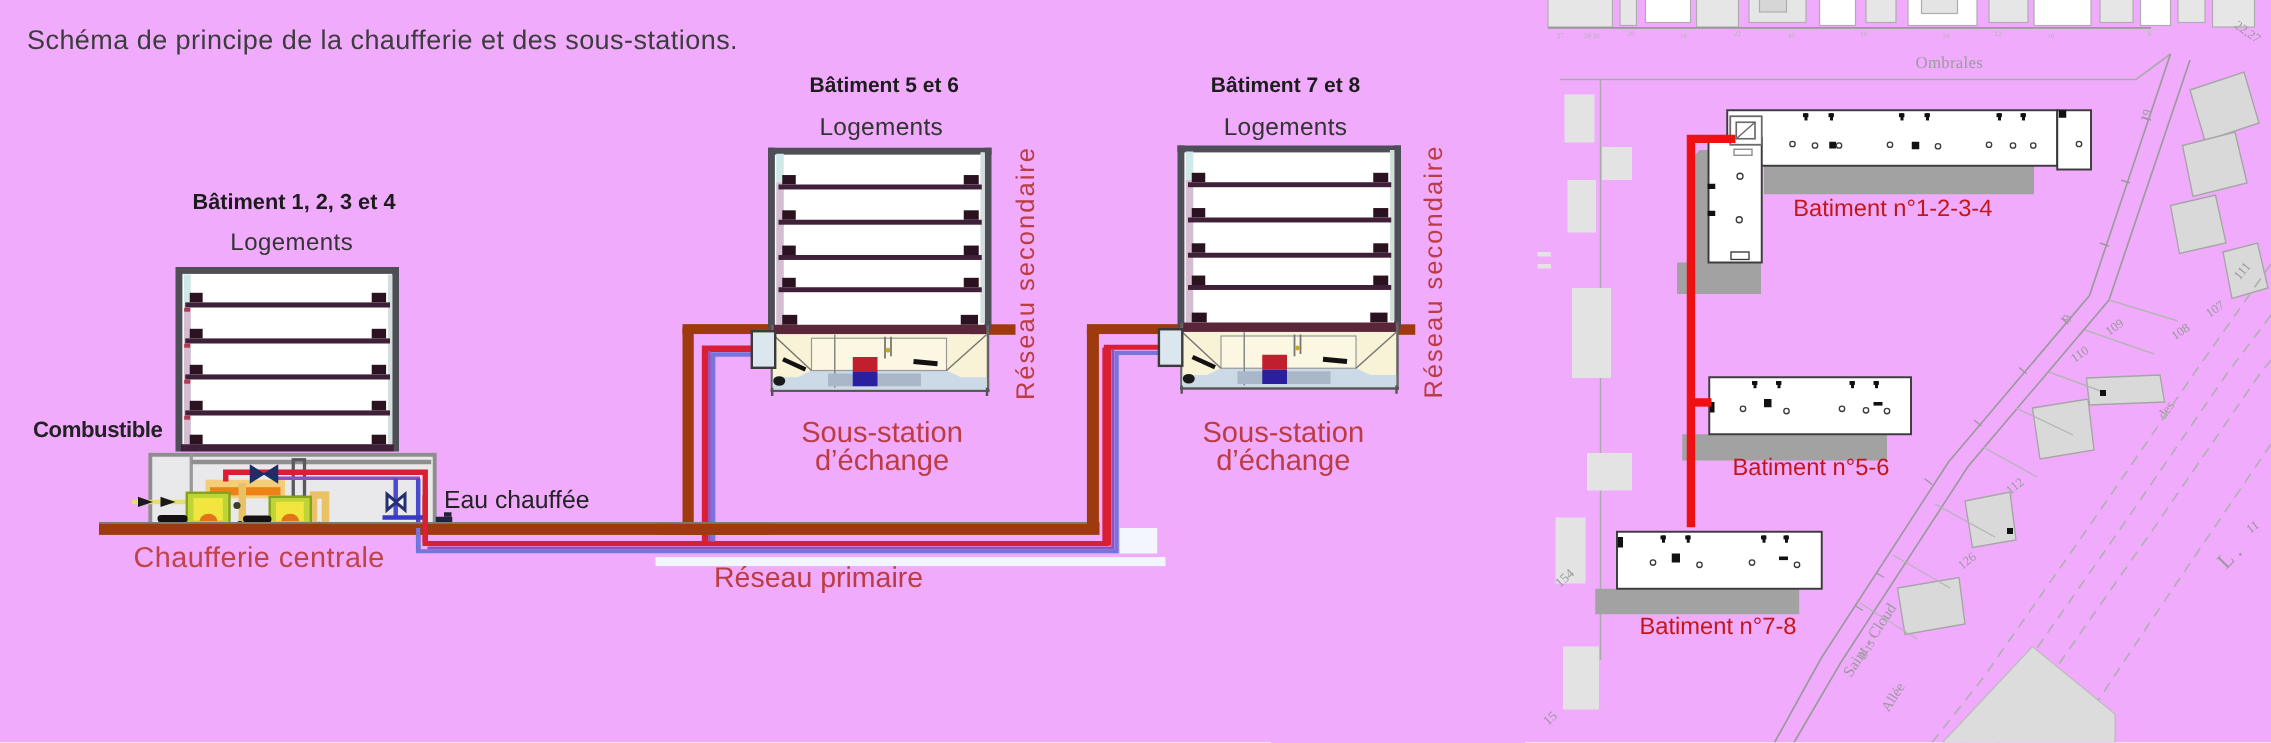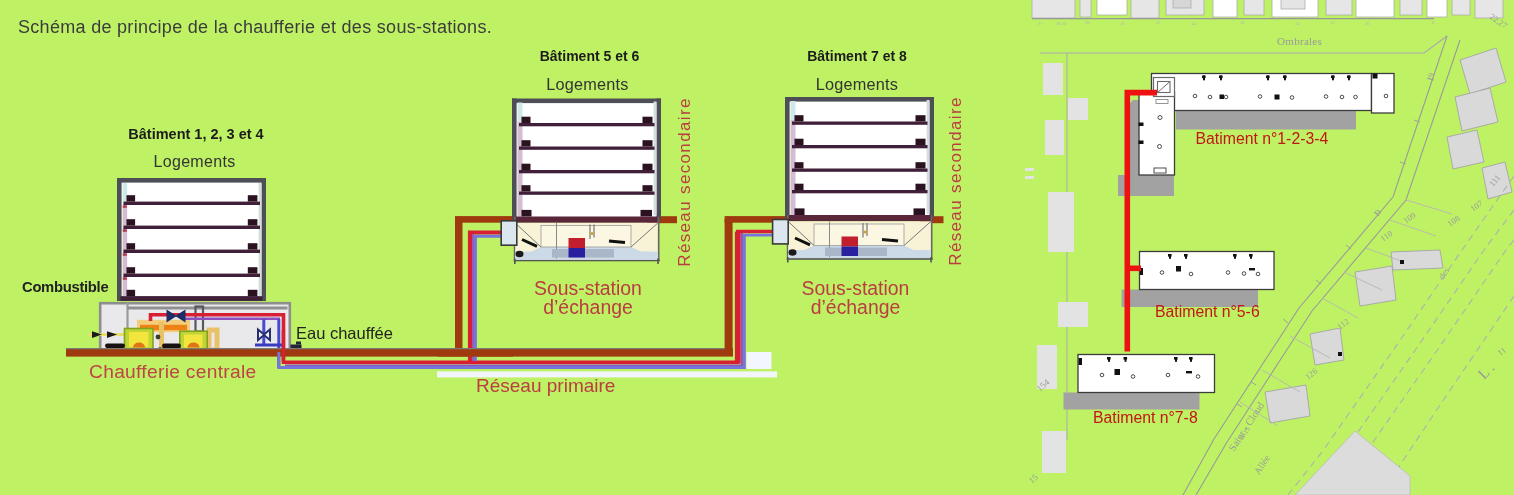--- a/index.html
+++ b/index.html
@@ -1,16 +1,16 @@
 <!DOCTYPE html>
 <html><head>
 <meta charset="utf-8">
 <style>
 html,body{margin:0;padding:0;background:#fff;}
-#page{position:relative;width:1514px;height:495px;background:#bef264;font-family:"Liberation Sans",sans-serif;overflow:hidden;}
+#page{position:relative;width:1514px;height:495px;background:#f0abfc;font-family:"Liberation Sans",sans-serif;overflow:hidden;}
 svg{position:absolute;left:0;top:0;}
 </style>
 </head>
 <body>
 <div id="page">
 <svg width="1514" height="495" viewBox="0 0 1514 495">
 
 <text x="18" y="32.5" font-size="18" letter-spacing="0.3" fill="#3c3c3c">Schéma de principe de la chaufferie et des sous-stations.</text>
 
 <text x="196" y="139" font-size="14.5" font-weight="bold" fill="#1c1c1c" text-anchor="middle">Bâtiment 1, 2, 3 et 4</text>

